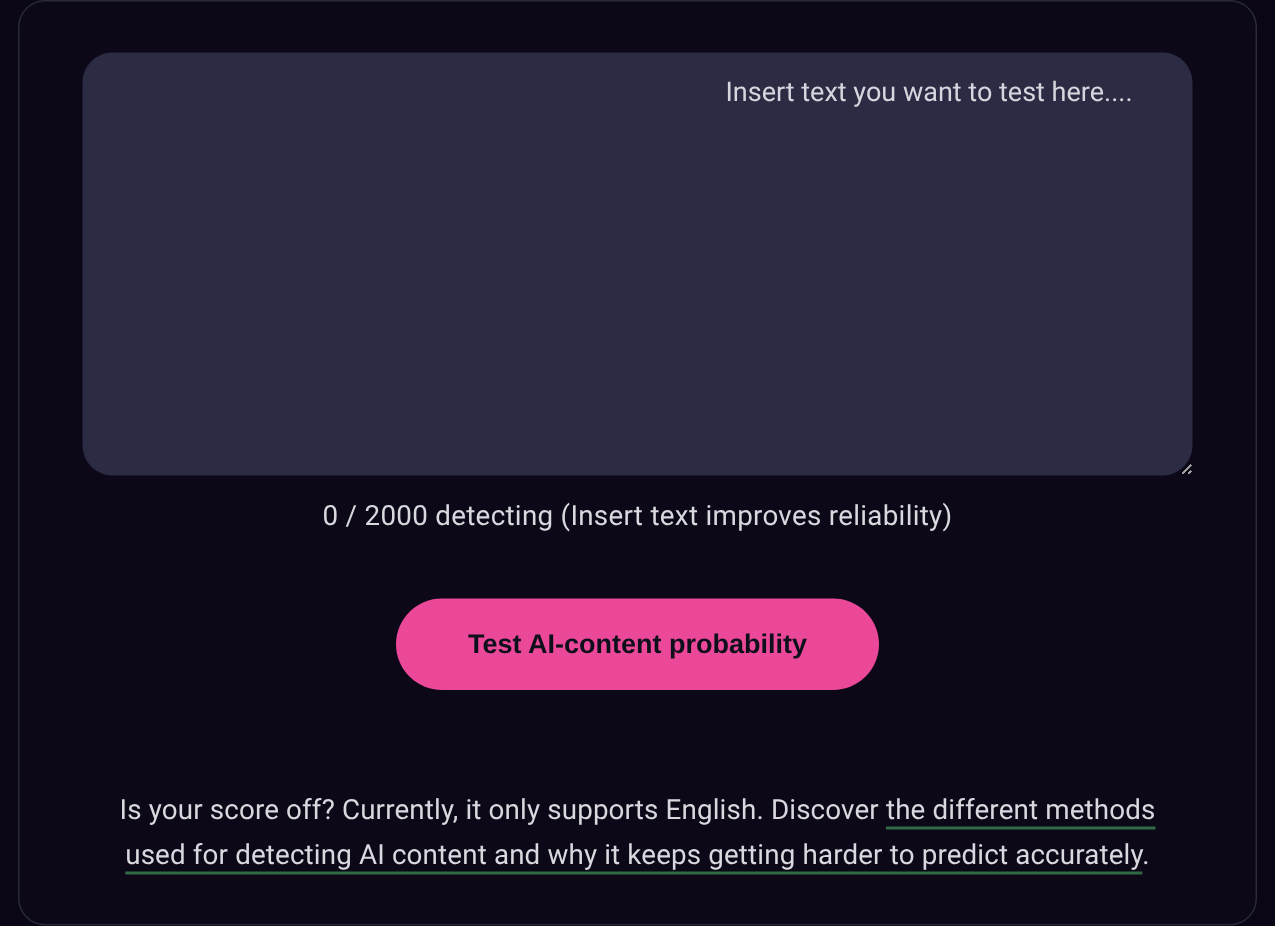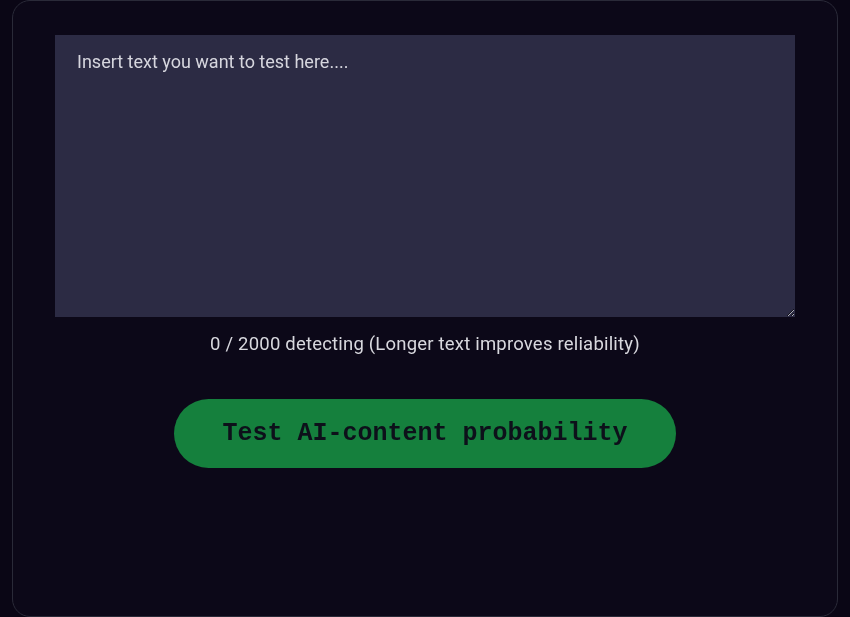--- a/index.html
+++ b/index.html
@@ -24,54 +24,55 @@
       position: relative;
     }
     .inner {
       padding: 34px 42px 0 42px;
     }
     .textarea {
       width: 100%;
       height: 282px;
       background: #2c2b44;
       border: none;
-      border-radius: 0;
-      padding: 16px 22px;
+      border-radius: 20px;
+      padding: 16px 40px;
       font-size: 18px;
       font-family: inherit;
       color: #e8e8ee;
       resize: both;
       outline: none;
+      text-align: right;
     }
     .textarea::placeholder {
       color: #d6d6de;
       opacity: 1;
     }
     .counter {
       text-align: center;
       color: #d8d8de;
       font-size: 18.5px;
       margin-top: 12px;
       letter-spacing: 0.2px;
     }
     .btn-row {
       display: flex;
       justify-content: center;
       margin-top: 44px;
     }
     .test-btn {
-      background: #15803d;
+      background: #ec4899;
       color: #0d101a;
       border: none;
       border-radius: 999px;
       padding: 20px 48px;
-      font-size: 25px;
+      font-size: 18px;
       font-weight: 600;
       cursor: pointer;
-      font-family: Liberation Mono, monospace;
+      font-family: Liberation Sans, sans-serif;
     }
     .footer-text {
       position: absolute;
       bottom: 30px;
       left: 0;
       right: 0;
       text-align: center;
       color: #d8d8de;
       font-size: 18.5px;
       line-height: 1.65;
@@ -88,21 +89,24 @@
     }
   </style>
 </head>
 <body>
 
 <div class="panel">
   <div class="inner">
     <textarea class="textarea" placeholder="Insert text you want to test here...." style=""></textarea>
 
     <div class="counter">
-      <span>0</span><span> / </span><span>2000</span><span> detecting </span><span>(Longer text improves reliability)</span>
+      <span>0</span><span> / </span><span>2000</span><span> detecting </span><span>(Insert text improves reliability)</span>
     </div>
 
     <div class="btn-row">
       <button class="test-btn">Test AI-content probability</button>
     </div>
   </div>
 
+  <div class="footer-text">
+    <span>Is your score off? Currently, it only supports English. Discover </span><a class="link">the different methods used for detecting AI content and why it keeps getting harder to predict accurately</a><span>.</span>
+  </div>
 </div>
 
 </body></html>

